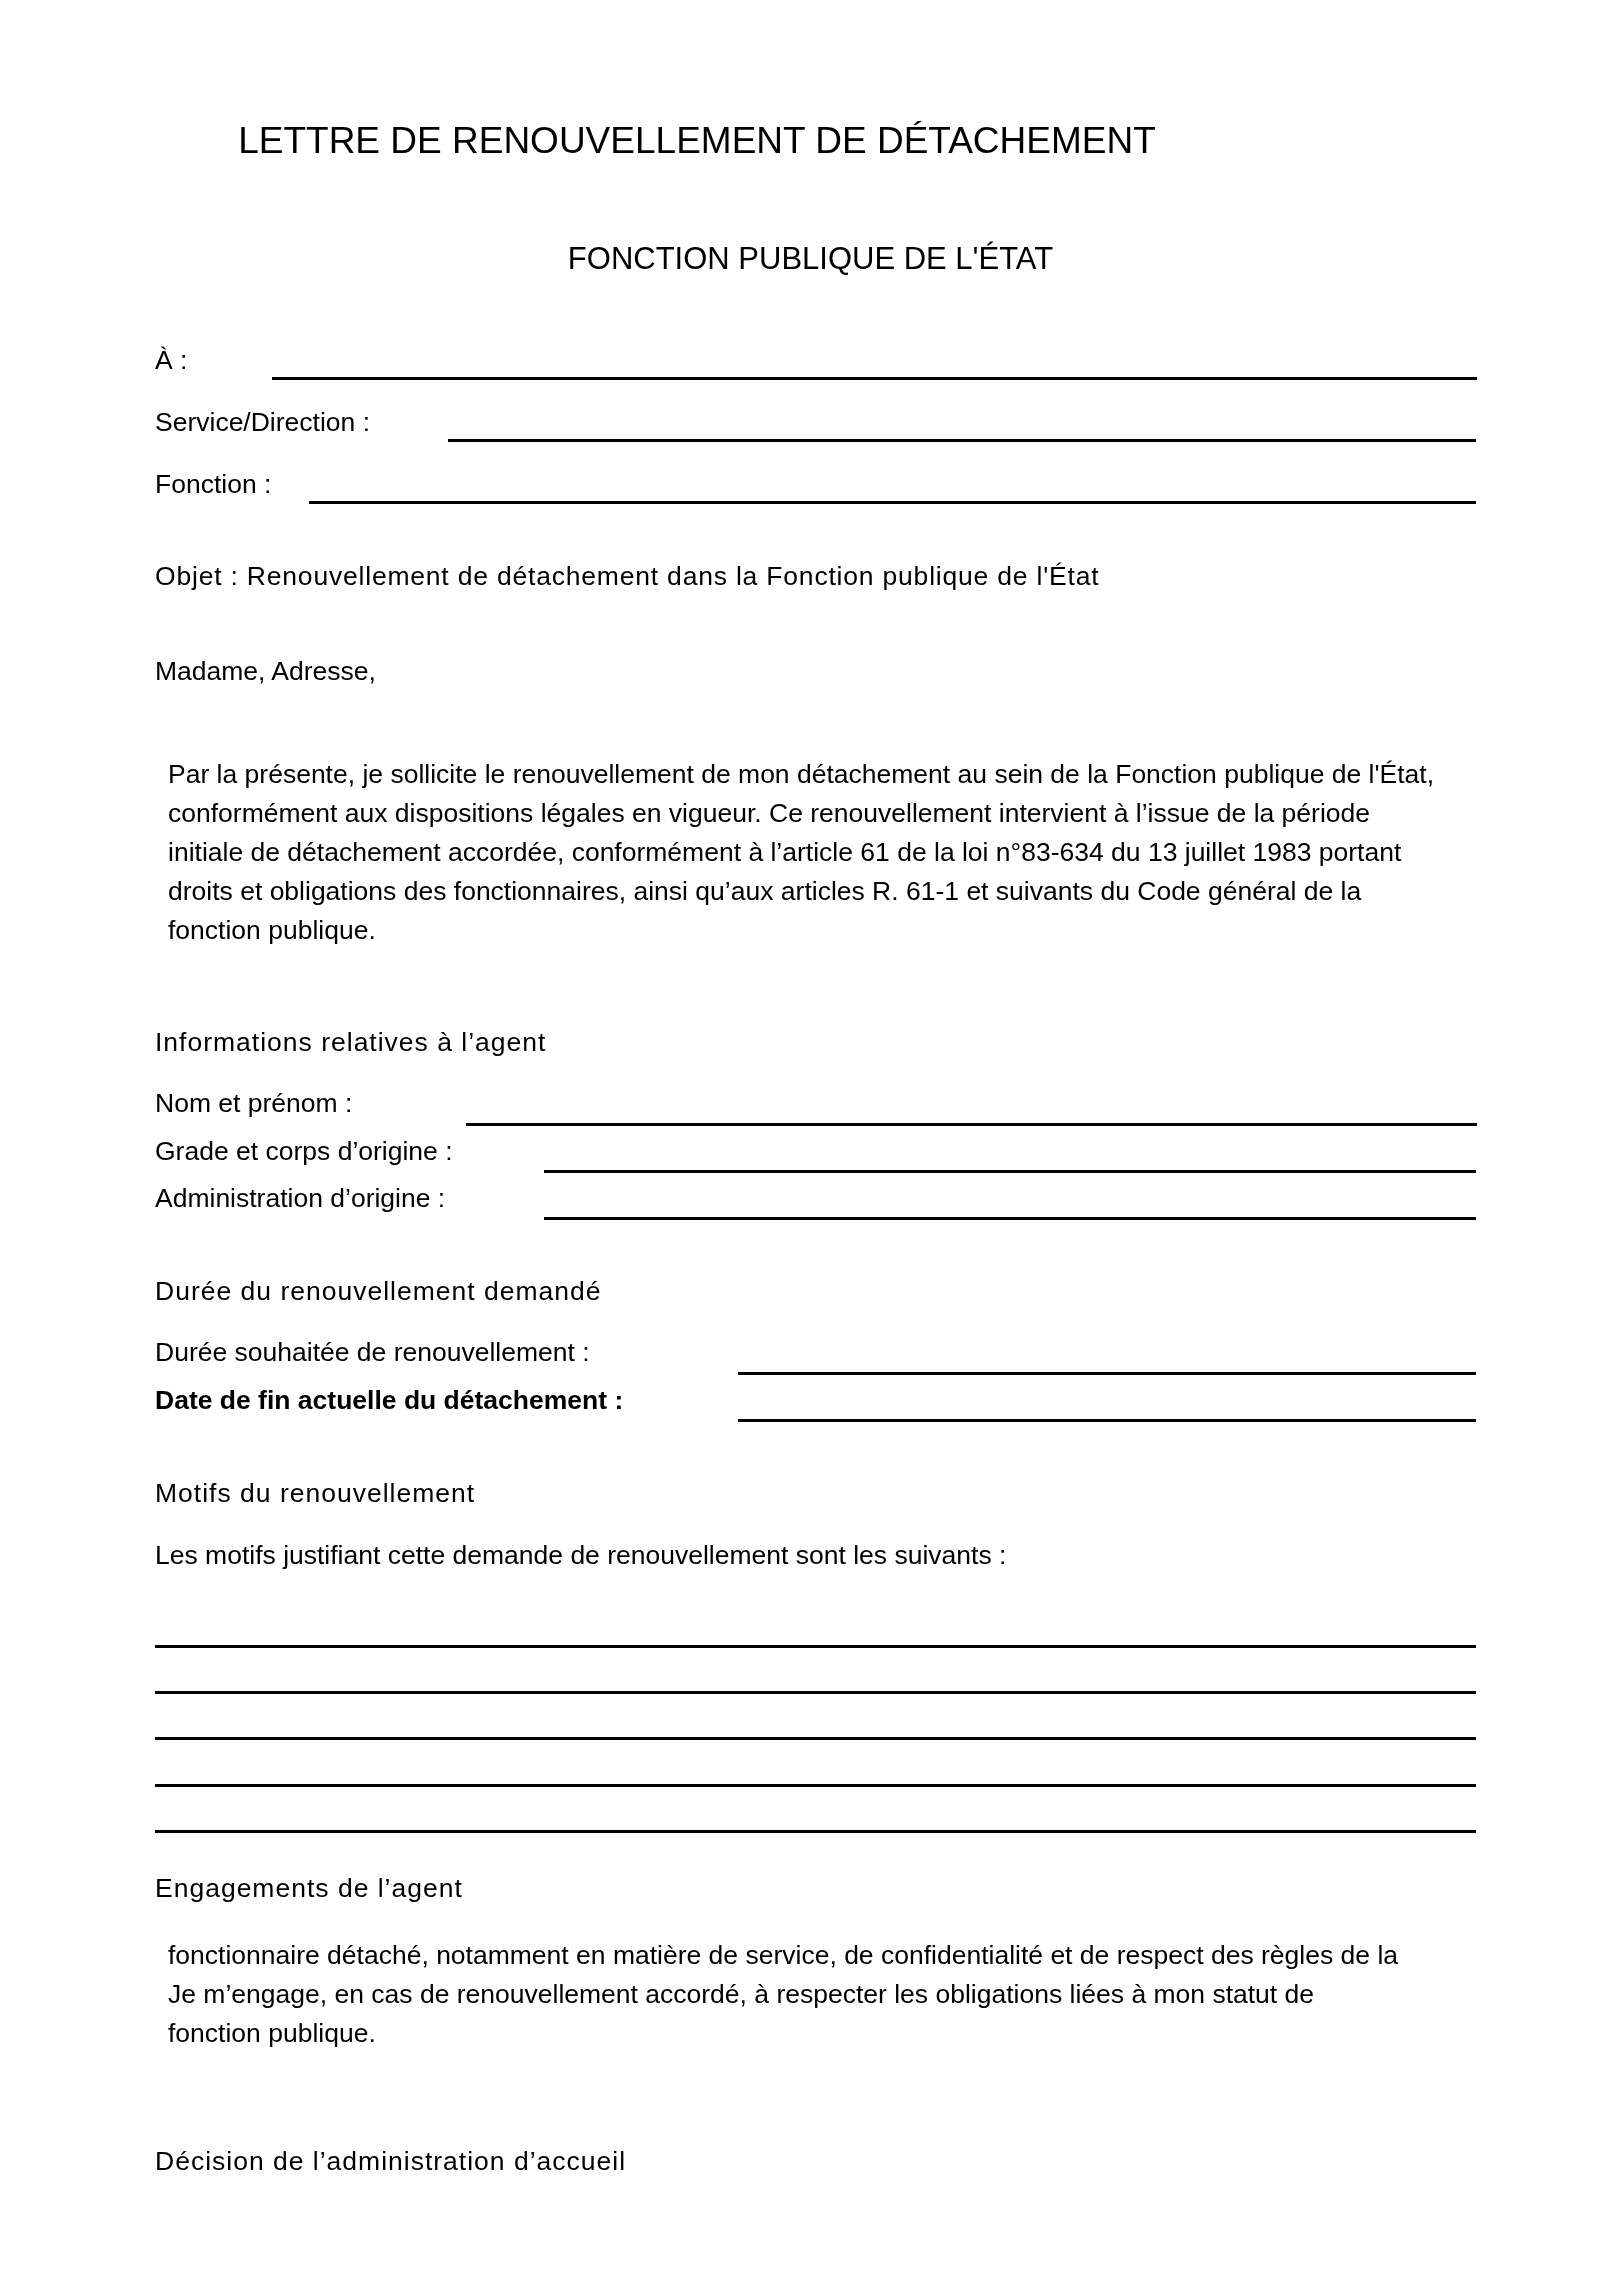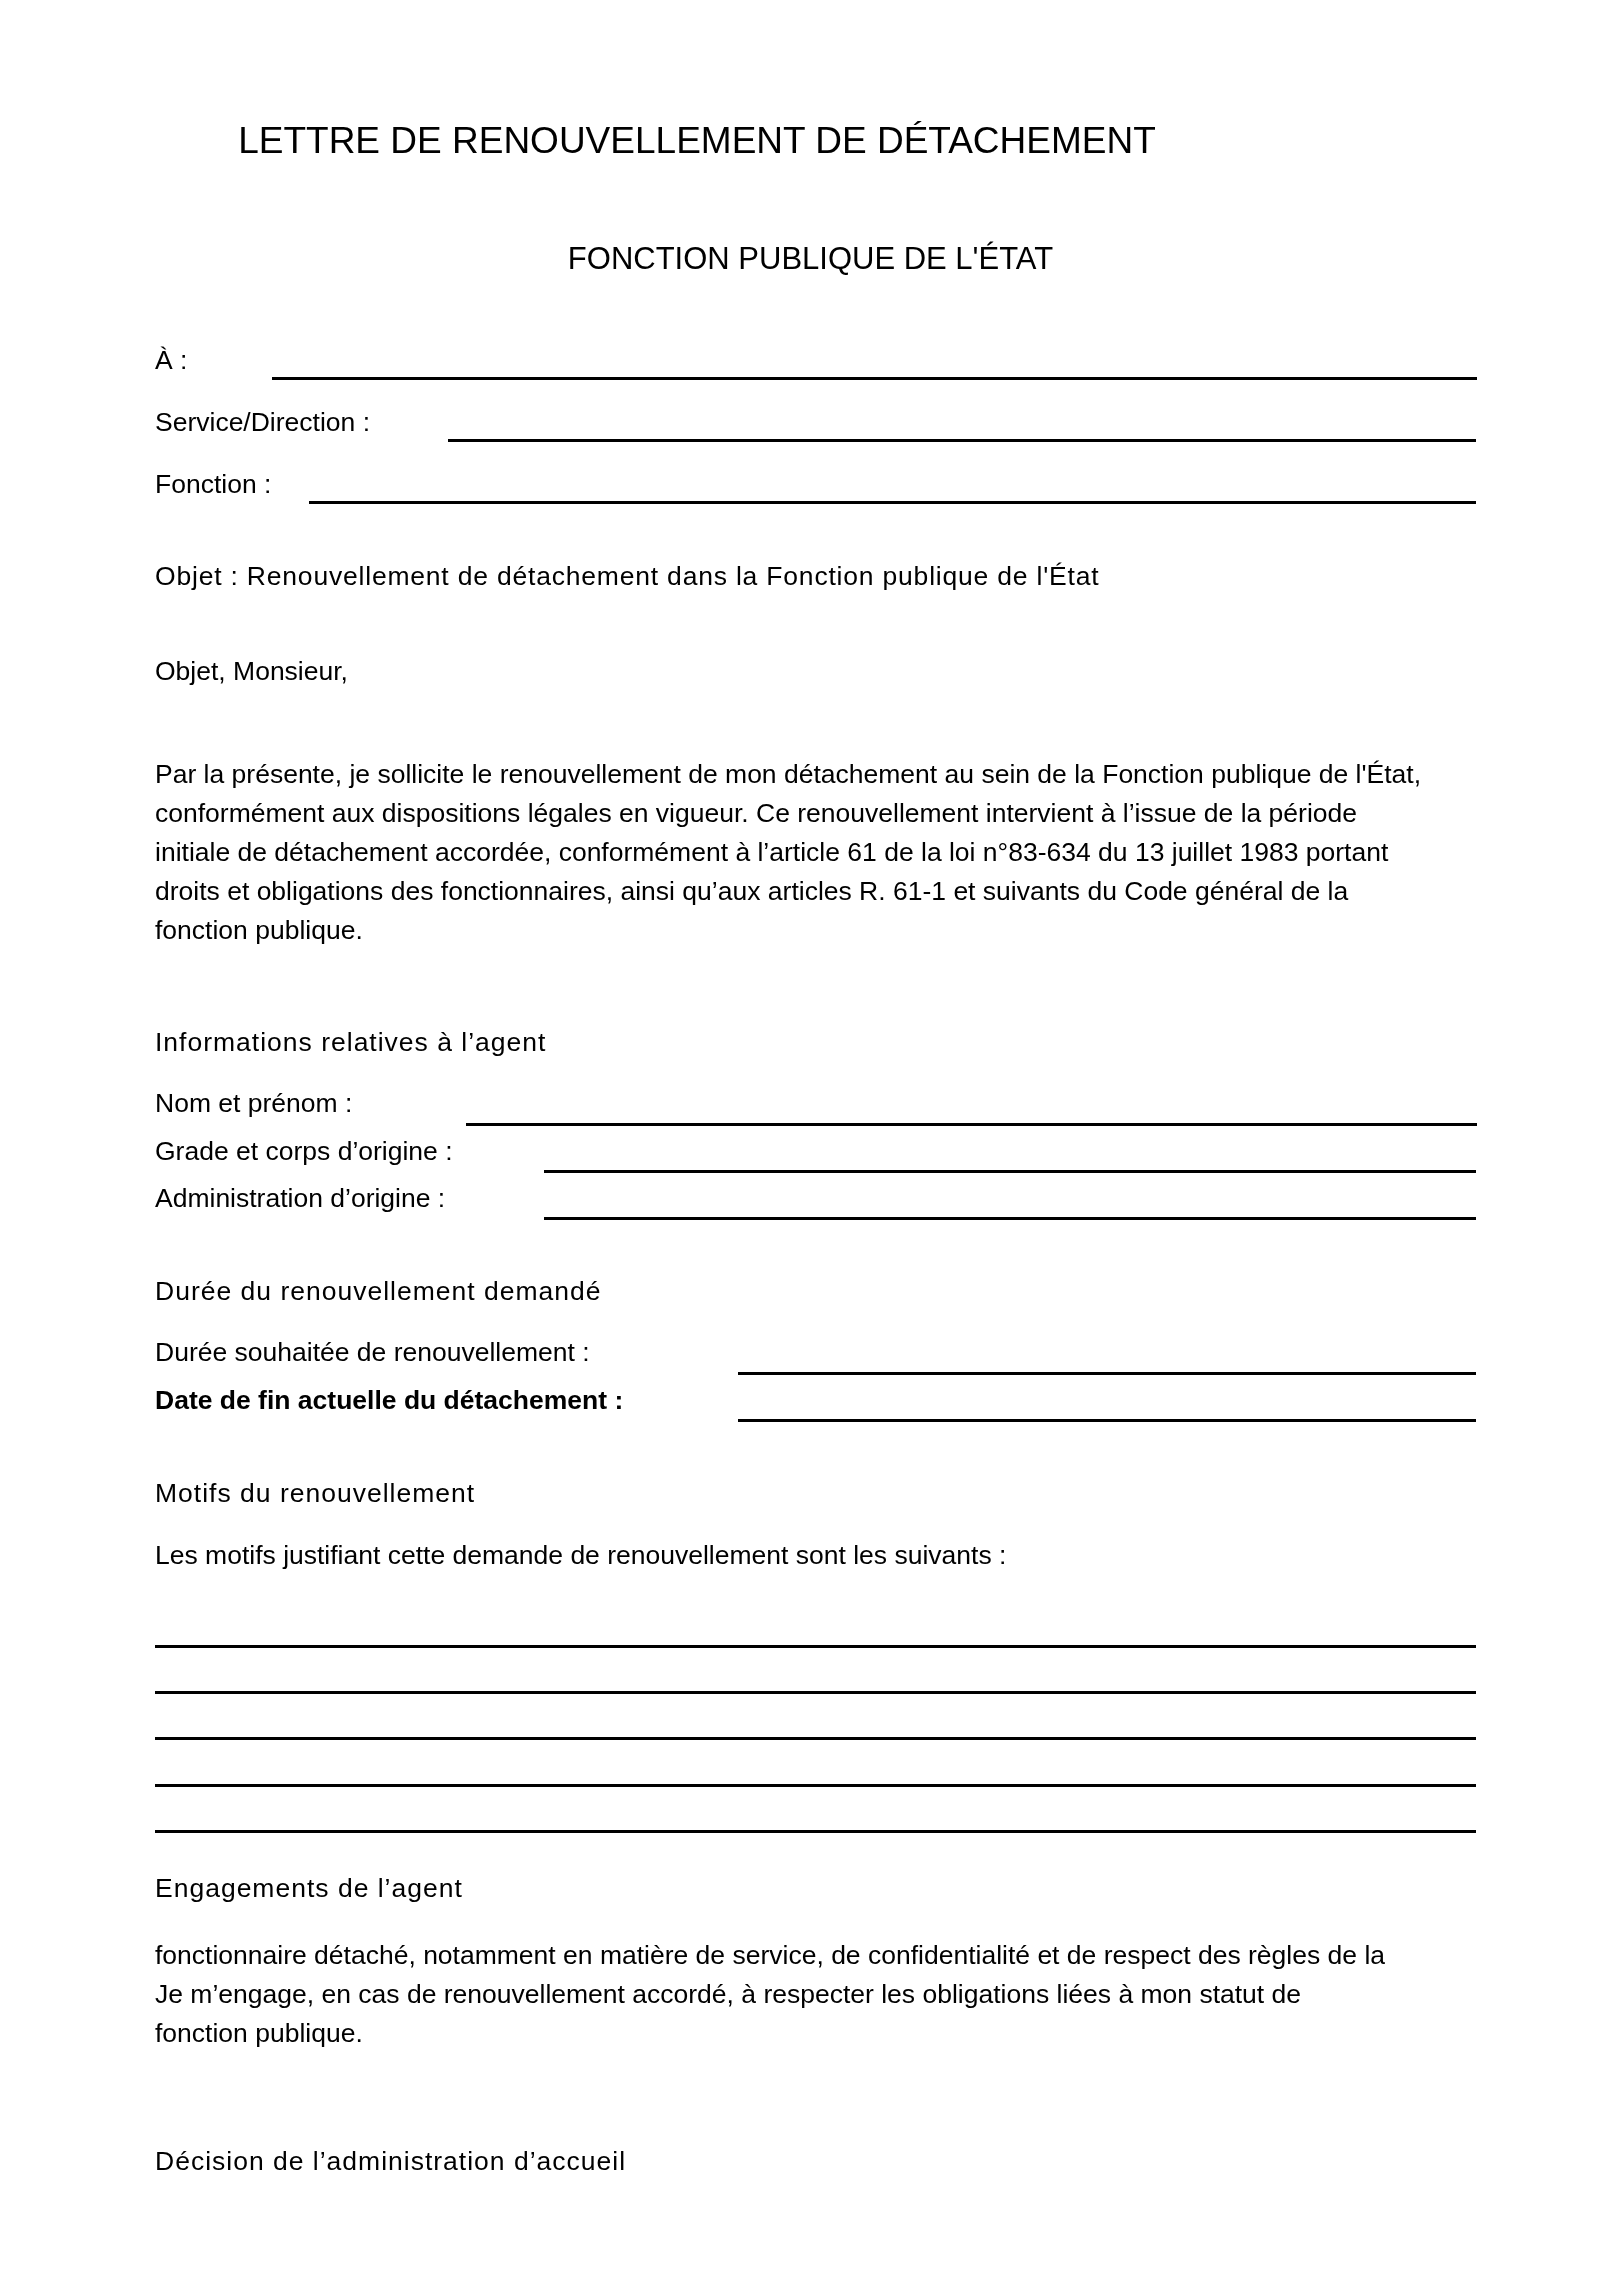--- a/index.html
+++ b/index.html
@@ -5,41 +5,41 @@
   html, body { margin: 0; padding: 0; background: #ffffff; }
   body { width: 1621px; height: 2293px; position: relative; overflow: hidden;
          font-family: "Liberation Sans", sans-serif; color: #000; }
   .abs { position: absolute; white-space: nowrap; }
   .title { left: 0; width: 1394px; text-align: center; font-size: 37px; top: 120px; }
   .subtitle { left: 0; width: 1621px; text-align: center; font-size: 31px; top: 241px; }
   .txt { font-size: 26.5px; left: 155px; }
   .head { font-size: 26.5px; left: 155px; letter-spacing: 1px; }
   .line { position: absolute; height: 2.9px; background: #000; }
   .para { position: absolute; left: 155px; width: 1313px; font-size: 26.5px; line-height: 39px; white-space: normal; }
-  .para span { display: block; white-space: nowrap; }
+  .para span { display: block; white-space: nowrap; margin-left: 13px; }
 </style>
 </head>
 <body>
 
 <div>
 
   <div class="abs title">LETTRE DE RENOUVELLEMENT DE DÉTACHEMENT</div>
   <div class="abs subtitle">FONCTION PUBLIQUE DE L'ÉTAT</div>
 
   <div class="abs txt" style="top:345px;">À :</div>
   <div class="line" style="left:272px; width:1205px; top:377px;"></div>
 
   <div class="abs txt" style="top:407px;">Service/Direction :</div>
   <div class="line" style="left:448px; width:1028px; top:439px;"></div>
 
   <div class="abs txt" style="top:469px;">Fonction :</div>
   <div class="line" style="left:309px; width:1167px; top:501px;"></div>
 
   <div class="abs head" style="top:561px; letter-spacing:0.8px;">Objet : Renouvellement de détachement dans la Fonction publique de l'État</div>
-  <div class="abs txt" style="top:656px;">Objet, Monsieur,</div>
+  <div class="abs txt" style="top:656px;">Madame, Adresse,</div>
 
   <div class="para" style="top:755px;">
     <span>Par la présente, je sollicite le renouvellement de mon détachement au sein de la Fonction publique de l'État,</span>
     <span>conformément aux dispositions légales en vigueur. Ce renouvellement intervient à l’issue de la période</span>
     <span>initiale de détachement accordée, conformément à l’article 61 de la loi n°83-634 du 13 juillet 1983 portant</span>
     <span>droits et obligations des fonctionnaires, ainsi qu’aux articles R. 61-1 et suivants du Code général de la</span>
     <span>fonction publique.</span>
   </div>
 
   <div class="abs head" style="top:1027px;">Informations relatives à l’agent</div>

